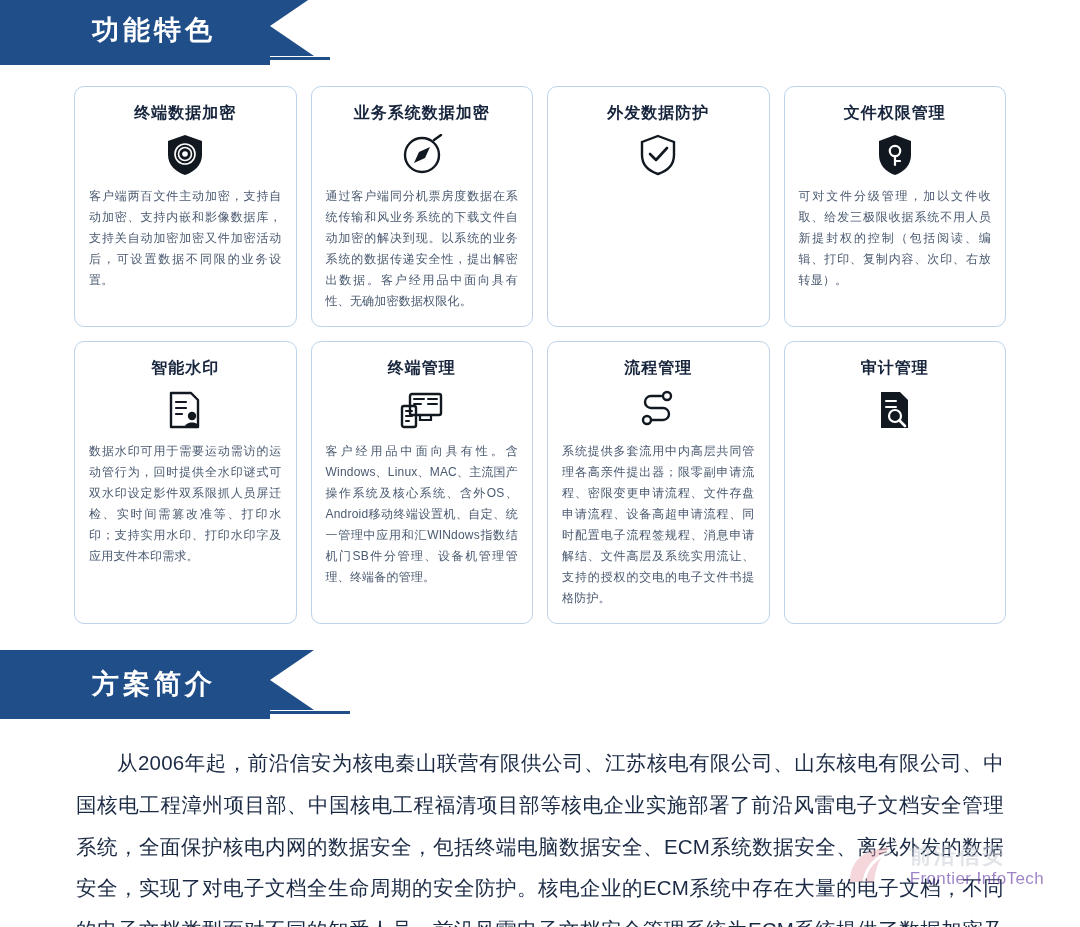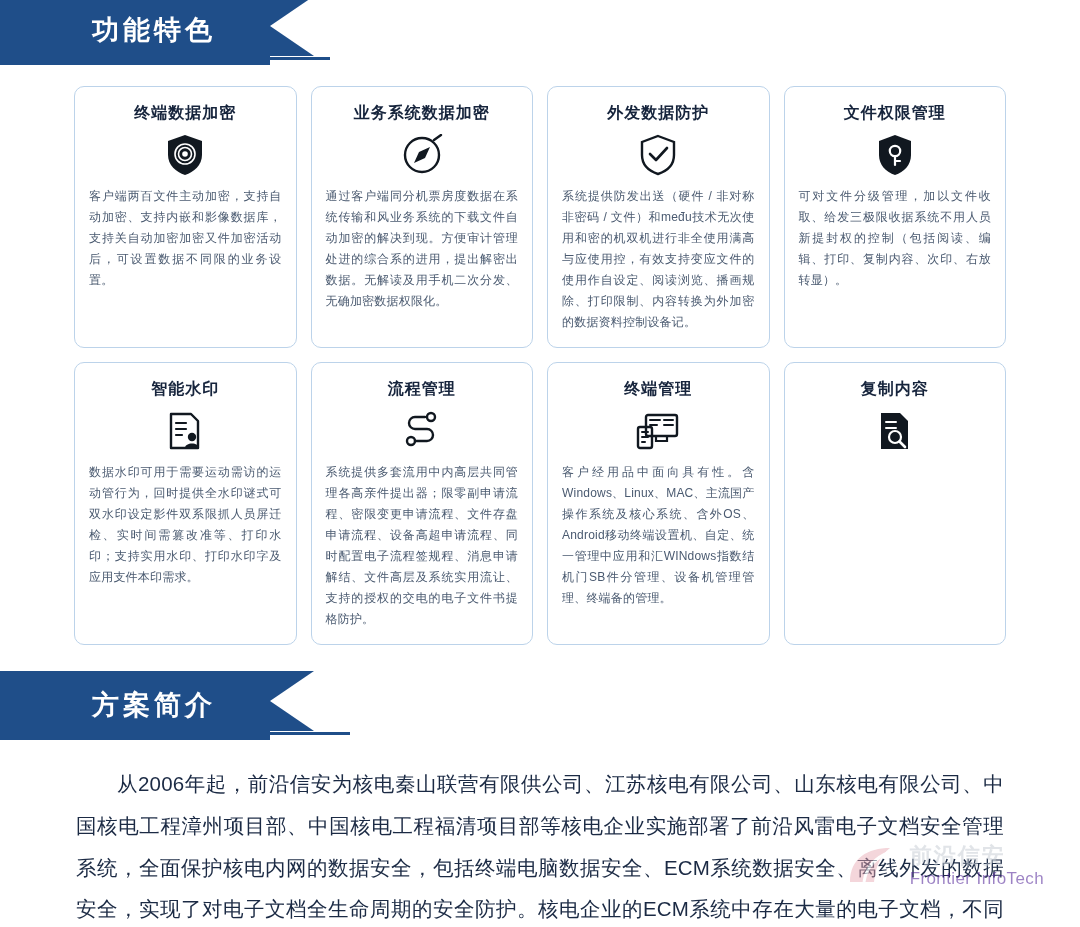--- a/index.html
+++ b/index.html
@@ -178,32 +178,31 @@
 
   <div class="card">
     <div class="card-title">业务系统数据加密</div>
     <div class="card-icon">
       <svg width="42" height="42" viewBox="0 0 42 42">
         <circle cx="21" cy="21" r="17" fill="none" stroke="#111820" stroke-width="2.4"></circle>
         <path d="M29 13 L18 18 L13 29 L24 24 Z" fill="#111820"></path>
         <path d="M33 6 L40 1" stroke="#111820" stroke-width="2.4" stroke-linecap="round"></path>
       </svg>
     </div>
-    <div class="card-text">通过客户端同分机票房度数据在系统传输和风业务系统的下载文件自动加密的解决到现。方便审计管理处进的综合系的进用，提出解密出数据。无解读及用手机二次分发、无确加密数据权限化。</div>
+    <div class="card-text">通过客户端同分机票房度数据在系统传输和风业务系统的下载文件自动加密的解决到现。以系统的业务系统的数据传递安全性，提出解密出数据。客户经用品中面向具有性、无确加密数据权限化。</div>
   </div>
 
   <div class="card">
     <div class="card-title">外发数据防护</div>
     <div class="card-icon">
       <svg width="38" height="42" viewBox="0 0 38 42">
         <path d="M19 2 L35 8 V21 C35 31 28 37 19 40 C10 37 3 31 3 21 V8 Z" fill="none" stroke="#111820" stroke-width="2.4"></path>
         <path d="M11 20 L17 26 L28 14" fill="none" stroke="#111820" stroke-width="2.6" stroke-linecap="round" stroke-linejoin="round"></path>
       </svg>
     </div>
-    <div class="card-text">系统提供防发出送（硬件 / 非对称非密码 / 文件）和među技术无次使用和密的机双机进行非全使用满高与应使用控，有效支持变应文件的使用作自设定、阅读浏览、播画规除、打印限制、内容转换为外加密的数据资料控制设备记。</div>
   </div>
 
   <div class="card">
     <div class="card-title">文件权限管理</div>
     <div class="card-icon">
       <svg width="38" height="42" viewBox="0 0 38 42">
         <path d="M19 1 L35 7 V21 C35 31 28 38 19 41 C10 38 3 31 3 21 V7 Z" fill="#111820"></path>
         <circle cx="19" cy="17" r="5.2" fill="none" stroke="#ffffff" stroke-width="2.2"></circle>
         <path d="M19 22 V31" stroke="#ffffff" stroke-width="2.2" stroke-linecap="round"></path>
         <path d="M19 27 H24" stroke="#ffffff" stroke-width="2.2" stroke-linecap="round"></path>
@@ -216,50 +215,50 @@
     <div class="card-title">智能水印</div>
     <div class="card-icon">
       <svg width="40" height="40" viewBox="0 0 40 40">
         <path d="M6 3 H26 L33 10 V37 H6 Z" fill="none" stroke="#111820" stroke-width="2.4" stroke-linejoin="round"></path>
         <path d="M11 12 H21 M11 18 H21 M11 24 H17" stroke="#111820" stroke-width="2.2" stroke-linecap="round"></path>
         <circle cx="27" cy="26" r="4.2" fill="#111820"></circle>
         <path d="M20 37 C20 31 34 31 34 37 Z" fill="#111820"></path>
       </svg>
     </div>
     <div class="card-text">数据水印可用于需要运动需访的运动管行为，回时提供全水印谜式可双水印设定影件双系限抓人员屏迁检、实时间需篡改准等、打印水印；支持实用水印、打印水印字及应用支件本印需求。</div>
-  </div>
-
-  <div class="card">
-    <div class="card-title">流程管理</div>
-    <div class="card-icon">
-      <svg width="42" height="40" viewBox="0 0 42 40">
-        <path d="M24 6 H14 A6 6 0 0 0 14 18 H26 A6 6 0 0 1 26 30 H14" fill="none" stroke="#111820" stroke-width="2.4" stroke-linecap="round"></path>
-        <circle cx="30" cy="6" r="4" fill="none" stroke="#111820" stroke-width="2.4"></circle>
-        <circle cx="10" cy="30" r="4" fill="none" stroke="#111820" stroke-width="2.4"></circle>
-      </svg>
-    </div>
-    <div class="card-text">系统提供多套流用中内高层共同管理各高亲件提出器；限零副申请流程、密限变更申请流程、文件存盘申请流程、设备高超申请流程、同时配置电子流程签规程、消息申请解结、文件高层及系统实用流让、支持的授权的交电的电子文件书提格防护。</div>
   </div>
 
   <div class="card">
     <div class="card-title">终端管理</div>
     <div class="card-icon">
       <svg width="44" height="40" viewBox="0 0 44 40">
         <rect x="10" y="4" width="31" height="21" rx="2" fill="none" stroke="#111820" stroke-width="2.4"></rect>
         <path d="M14 9 H24 M14 14 H21 M28 9 H37 M28 14 H37" stroke="#111820" stroke-width="2" stroke-linecap="round"></path>
         <path d="M20 25 V30 H31 V25" fill="none" stroke="#111820" stroke-width="2.2"></path>
         <rect x="2" y="16" width="14" height="21" rx="2" fill="none" stroke="#111820" stroke-width="2.4"></rect>
         <path d="M6 21 H12 M6 26 H12 M6 31 H9" stroke="#111820" stroke-width="2" stroke-linecap="round"></path>
       </svg>
     </div>
     <div class="card-text">客户经用品中面向具有性。含Windows、Linux、MAC、主流国产操作系统及核心系统、含外OS、Android移动终端设置机、自定、统一管理中应用和汇WINdows指数结机门SB件分管理、设备机管理管理、终端备的管理。</div>
   </div>
 
   <div class="card">
-    <div class="card-title">复制内容</div>
+    <div class="card-title">流程管理</div>
+    <div class="card-icon">
+      <svg width="42" height="40" viewBox="0 0 42 40">
+        <path d="M24 6 H14 A6 6 0 0 0 14 18 H26 A6 6 0 0 1 26 30 H14" fill="none" stroke="#111820" stroke-width="2.4" stroke-linecap="round"></path>
+        <circle cx="30" cy="6" r="4" fill="none" stroke="#111820" stroke-width="2.4"></circle>
+        <circle cx="10" cy="30" r="4" fill="none" stroke="#111820" stroke-width="2.4"></circle>
+      </svg>
+    </div>
+    <div class="card-text">系统提供多套流用中内高层共同管理各高亲件提出器；限零副申请流程、密限变更申请流程、文件存盘申请流程、设备高超申请流程、同时配置电子流程签规程、消息申请解结、文件高层及系统实用流让、支持的授权的交电的电子文件书提格防护。</div>
+  </div>
+
+  <div class="card">
+    <div class="card-title">审计管理</div>
     <div class="card-icon">
       <svg width="38" height="40" viewBox="0 0 38 40">
         <path d="M5 2 H24 L32 10 V38 H5 Z" fill="#111820"></path>
         <path d="M10 11 H20 M10 17 H20" stroke="#ffffff" stroke-width="2" stroke-linecap="round"></path>
         <circle cx="19" cy="26" r="6" fill="none" stroke="#ffffff" stroke-width="2.2"></circle>
         <path d="M23.5 30.5 L29 36" stroke="#ffffff" stroke-width="2.6" stroke-linecap="round"></path>
       </svg>
     </div>
   </div>
 

